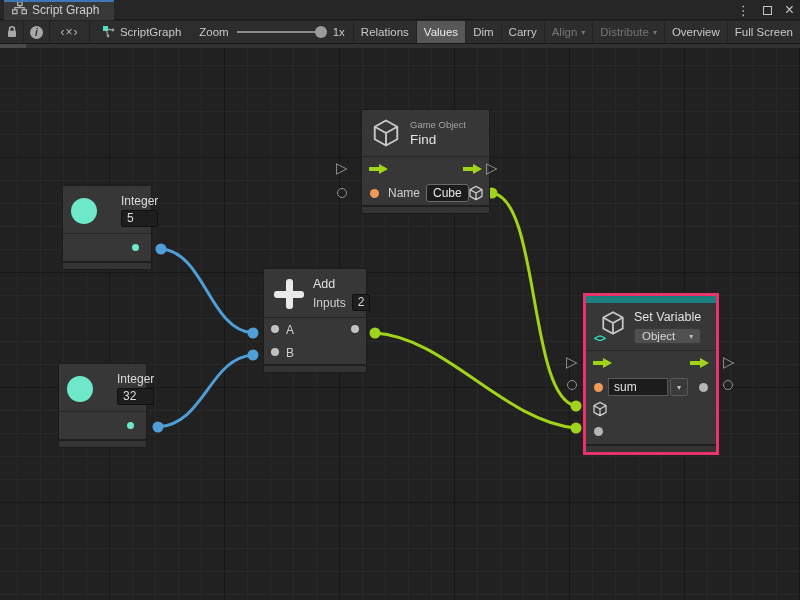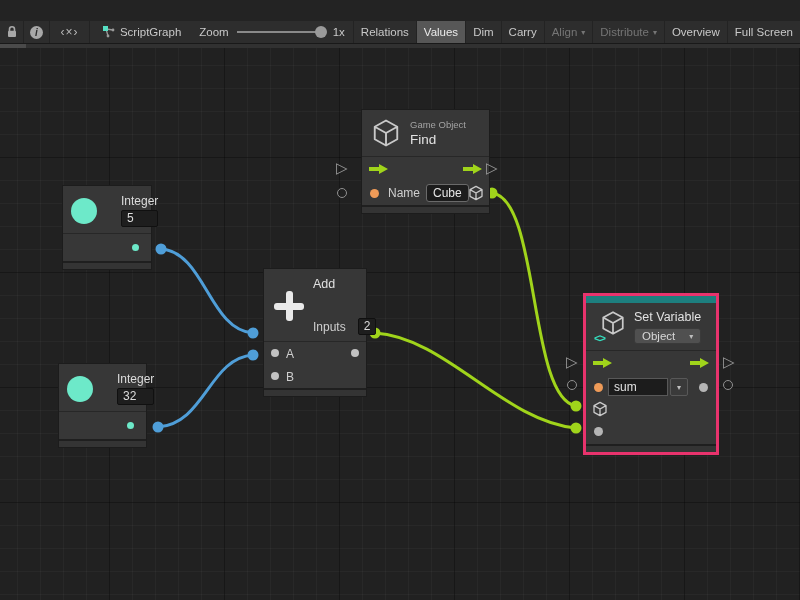--- a/index.html
+++ b/index.html
@@ -70,21 +70,21 @@
   .mini-dot { width:7px; height:7px; background:#6de9c9; right:12px; top:10px; }
 
   
   .add-node { left:263px; top:224px; width:104px; }
   .add-header { padding:8px 8px 6px 10px; }
   .plus-icon { position:relative; width:30px; height:30px; flex:0 0 auto; }
   .plus-icon::before { content:""; position:absolute; left:0; top:12px; width:30px; height:7px; background:#e9e9e9; border-radius:3px; }
   .plus-icon::after { content:""; position:absolute; left:12px; top:0; width:7px; height:30px; background:#e9e9e9; border-radius:3px; }
   .add-col { display:flex; flex-direction:column; gap:3px; }
   .add-title { font-size:12.5px; color:#e0e0e0; }
-  .inputs-row { display:flex; align-items:center; gap:12px; font-size:12px; color:#cfcfcf;margin-top:24px; }
+  .inputs-row { display:flex; align-items:center; gap:6px; font-size:12px; color:#cfcfcf; }
   .add-row { height:23px; font-size:12px; color:#cfcfcf; }
   .port-gray { width:8px; height:8px; background:#c2c2c2; }
 
   
   .find-node { left:361px; top:65px; width:129px; }
   .find-header { padding:8px 9px; }
   .find-cat { font-size:9.5px; color:#a3a3a3; }
   .find-title { font-size:13.5px; color:#e3e3e3; margin-top:2px; }
   .find-row { height:24px; font-size:12px; color:#cfcfcf; }
   .inputbox { background:#1c1c1c; border:1px solid #6a6a6a; border-radius:3px; padding:0 6px;
@@ -108,20 +108,39 @@
   .combo-btn { width:18px; height:18px; background:#3a3a3a; border:1px solid #585858; border-radius:2px;
                display:flex; align-items:center; justify-content:center; font-size:8px; color:#c0c0c0; }
 
   svg.cube { display:block; }
 </style>
 </head>
 <body>
 
 <div class="app">
 
+  <div class="tabbar">
+    <div class="tab">
+      <span class="tab-accent"></span>
+      <span>
+        <svg width="15" height="14" viewBox="0 0 24 22" fill="none" stroke="#b5b5b5" stroke-width="2">
+          <rect x="9" y="1" width="7" height="6"></rect>
+            <rect x="1" y="14" width="7" height="6"></rect>
+            <rect x="16" y="14" width="7" height="6"></rect>
+          <path d="M12.5 7 V10.5 M4.5 14 V10.5 H19.5 V14"></path>
+        </svg>
+      </span>
+      <span class="tab-title">Script Graph</span>
+    </div>
+    <div class="win-controls">
+      <span class="glyph">⋮</span>
+      <span class="maxbox"></span>
+      <span class="glyph" style="font-size:16px;">×</span>
+    </div>
+  </div>
 
   <div class="toolbar">
     <div class="tbtn icon-btn" style="width:24px;">
       <span>
         <svg width="12" height="13" viewBox="0 0 12 13">
             <path d="M3.5 6 V4.2 a2.5 2.5 0 0 1 5 0 V6" stroke="#a8a8a8" stroke-width="1.6" fill="none"></path>
             <rect x="2" y="5.8" width="8" height="6.2" rx="1" fill="#a8a8a8"></rect>
           </svg>
       </span>
     </div>

